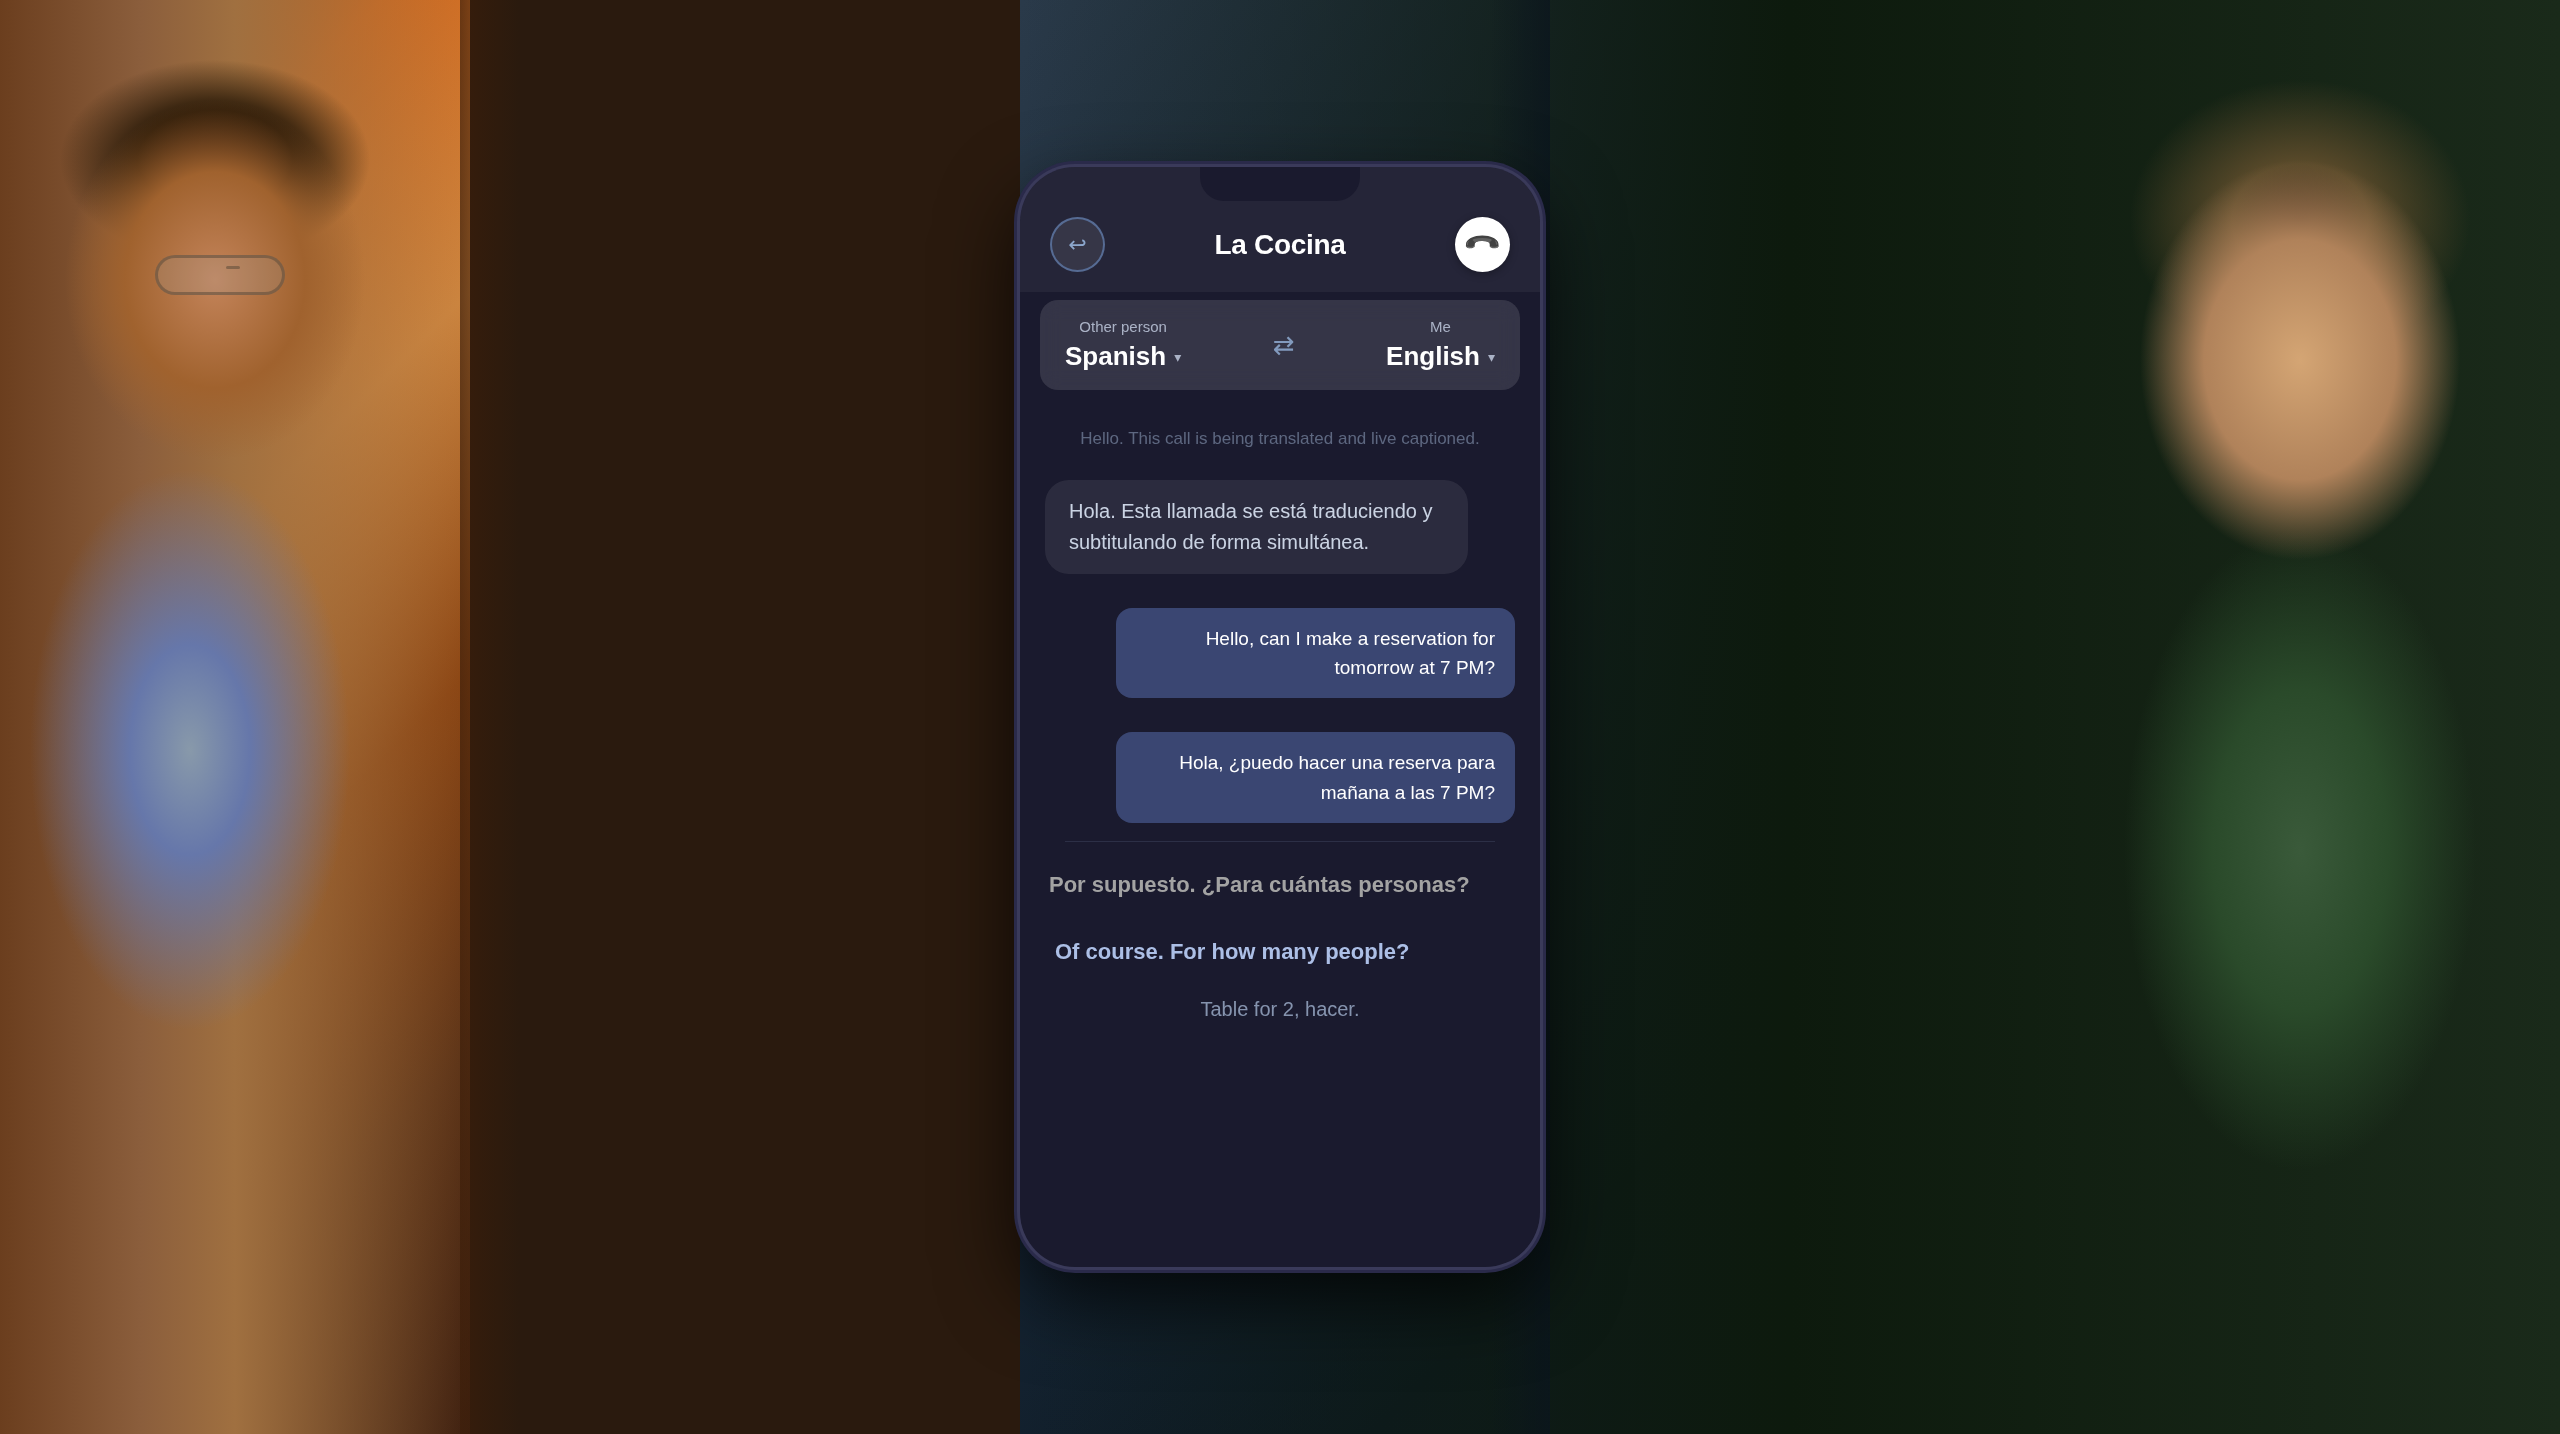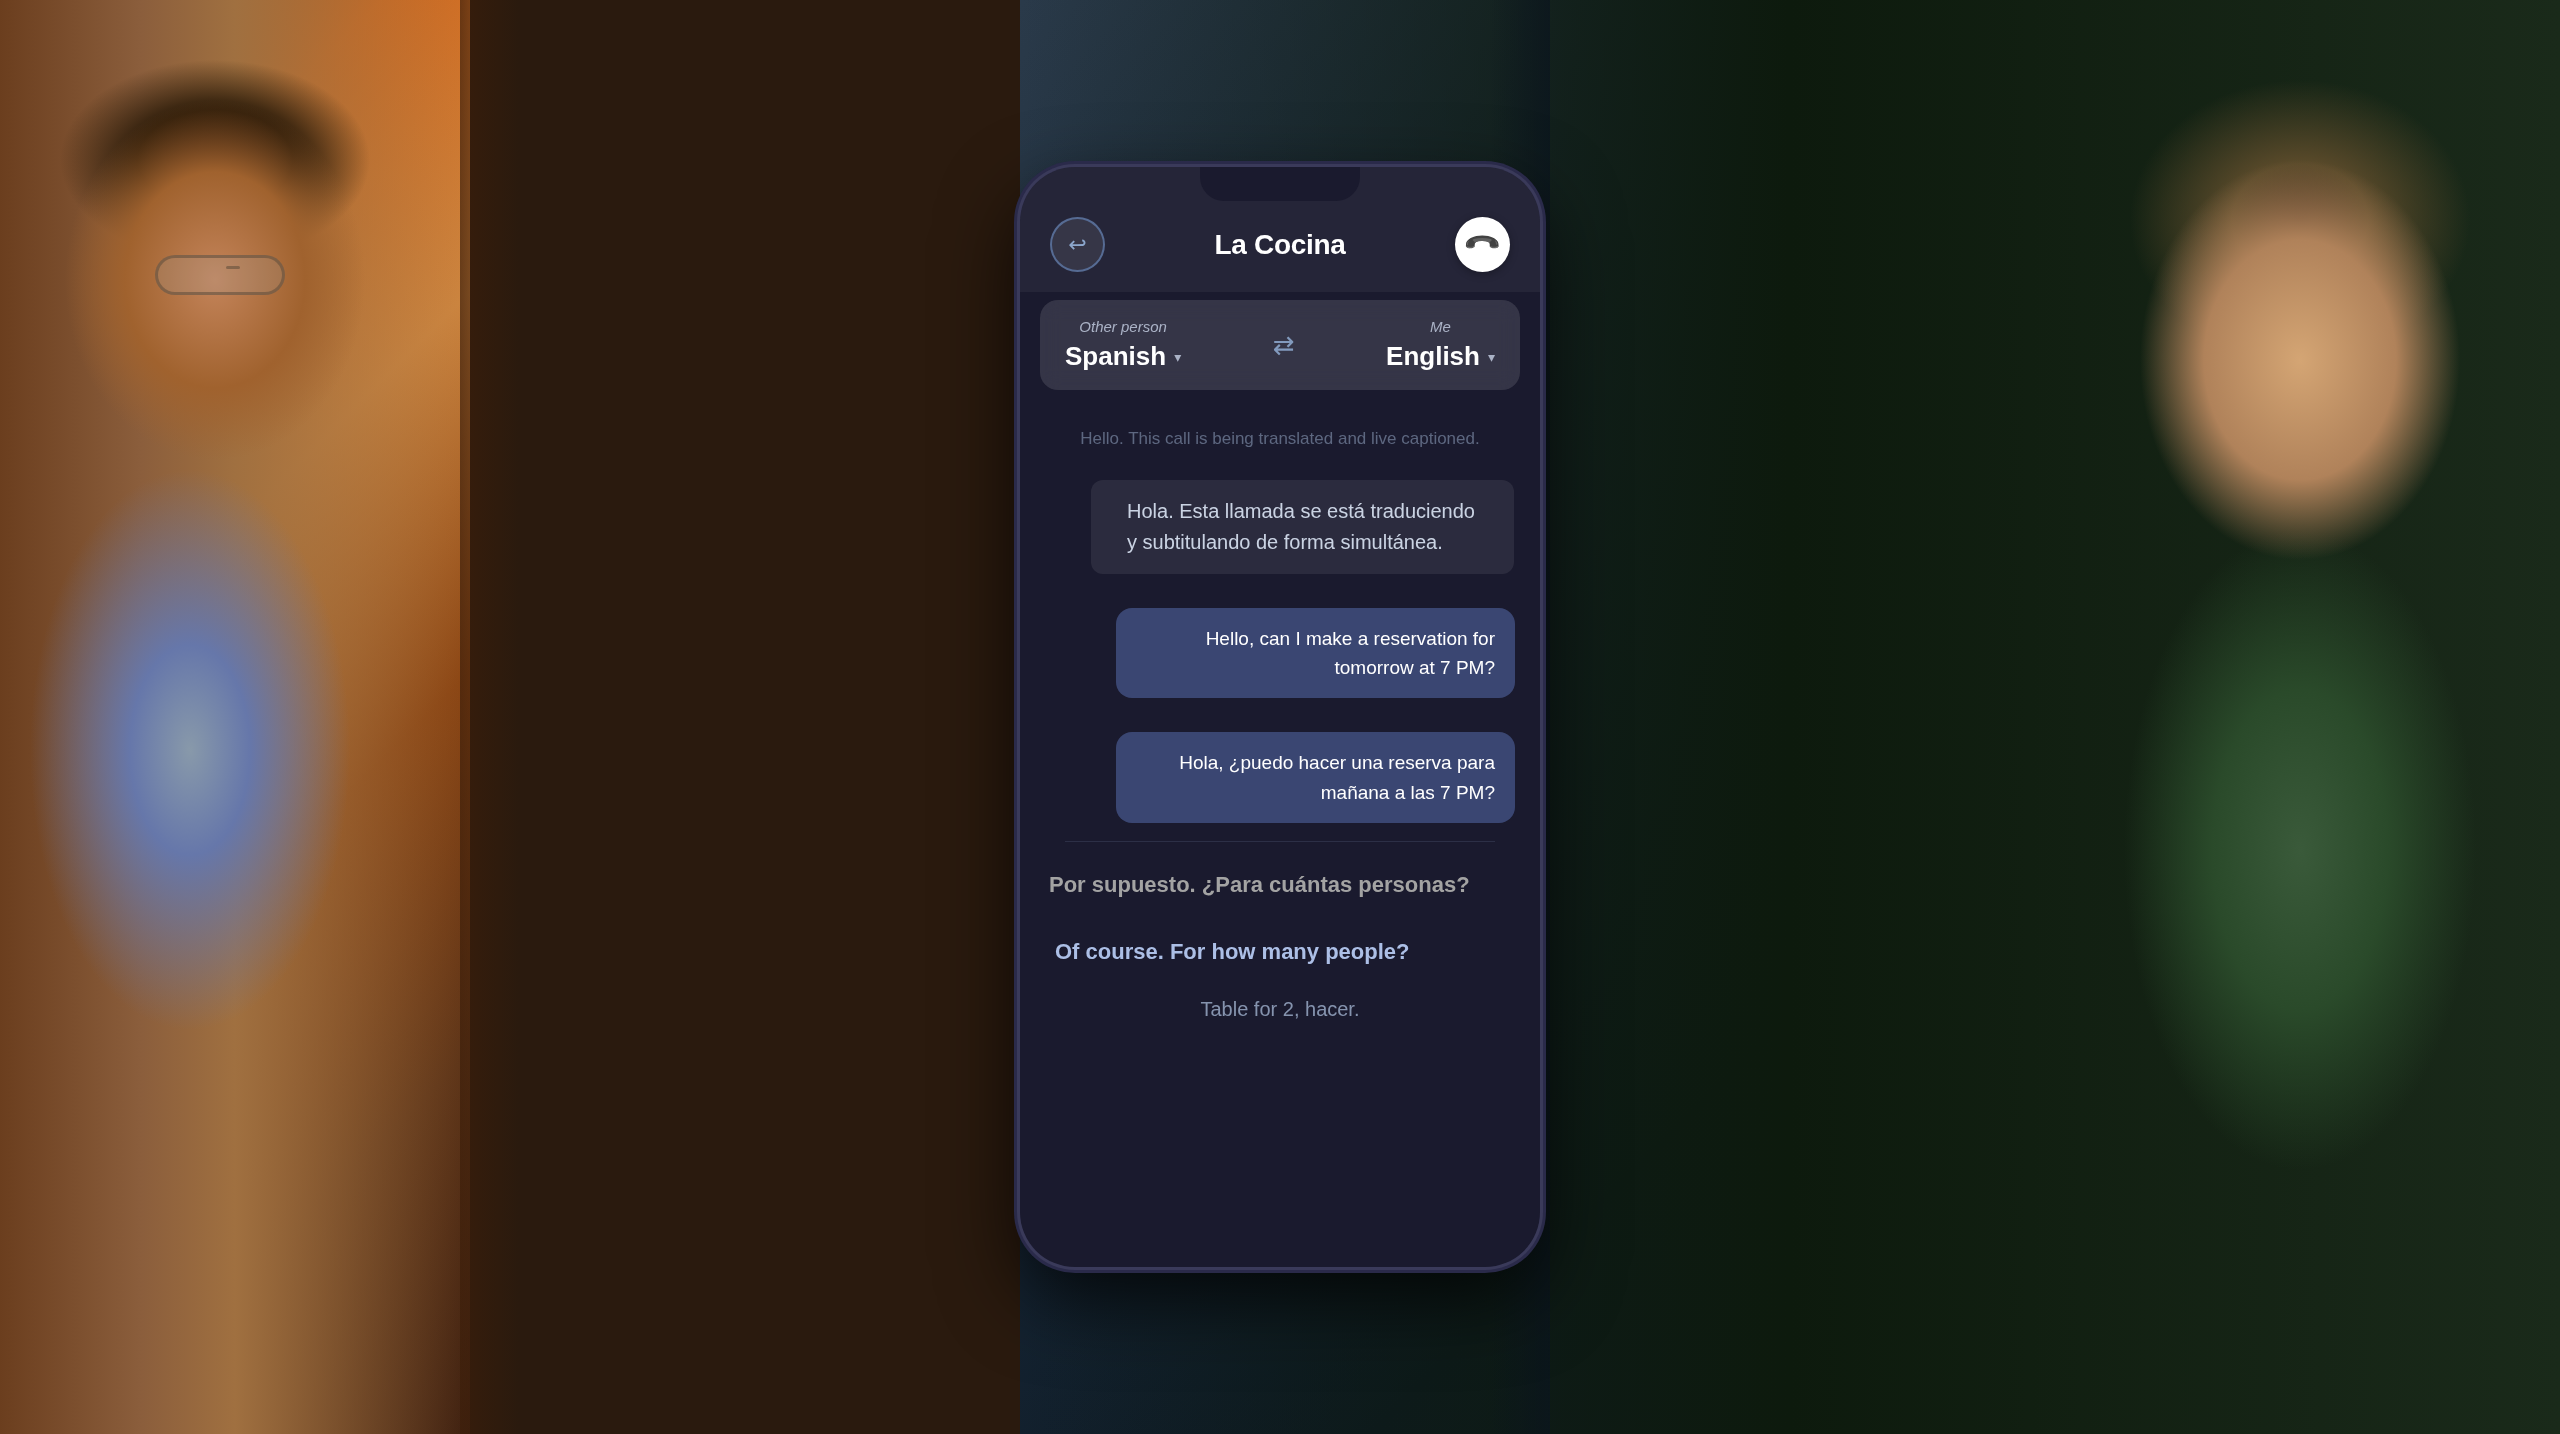--- a/index.html
+++ b/index.html
@@ -222,21 +222,20 @@
       display: flex;
       flex-direction: column;
       align-items: center;
       gap: 6px;
     }
 
     .lang-label {
       font-size: 15px;
       color: rgba(200,210,230,0.8);
       font-weight: 400;
-      font-style: italic;
     }
 
     .lang-select {
       display: flex;
       align-items: center;
       gap: 8px;
       cursor: pointer;
     }
 
     .lang-name {
@@ -273,26 +272,25 @@
       font-size: 17px;
       line-height: 1.5;
       padding: 10px 20px;
     }
 
     
     .message-other {
       font-size: 20px;
       color: rgba(220,230,245,0.9);
       line-height: 1.55;
-      padding: 16px 36px;
+      padding: 16px 24px;
       background: rgba(255,255,255,0.08);
-      border-radius: 12px;
+      border-radius: 24px;
       align-self: flex-start;
       max-width: 90%;
-      margin-left: 46px;
     }
 
     
     .message-me {
       font-size: 19px;
       color: #ffffff;
       line-height: 1.55;
       padding: 16px 20px;
       background: rgba(80,100,160,0.6);
       border-radius: 16px;

